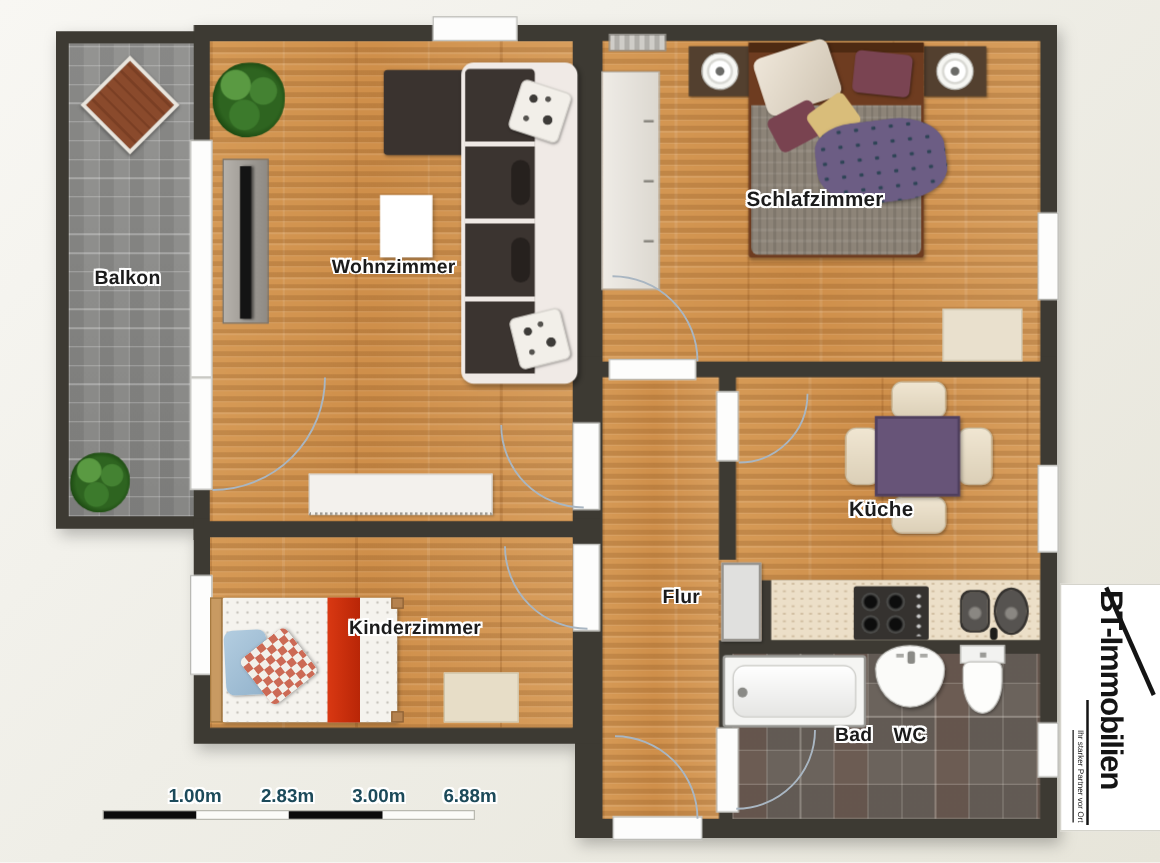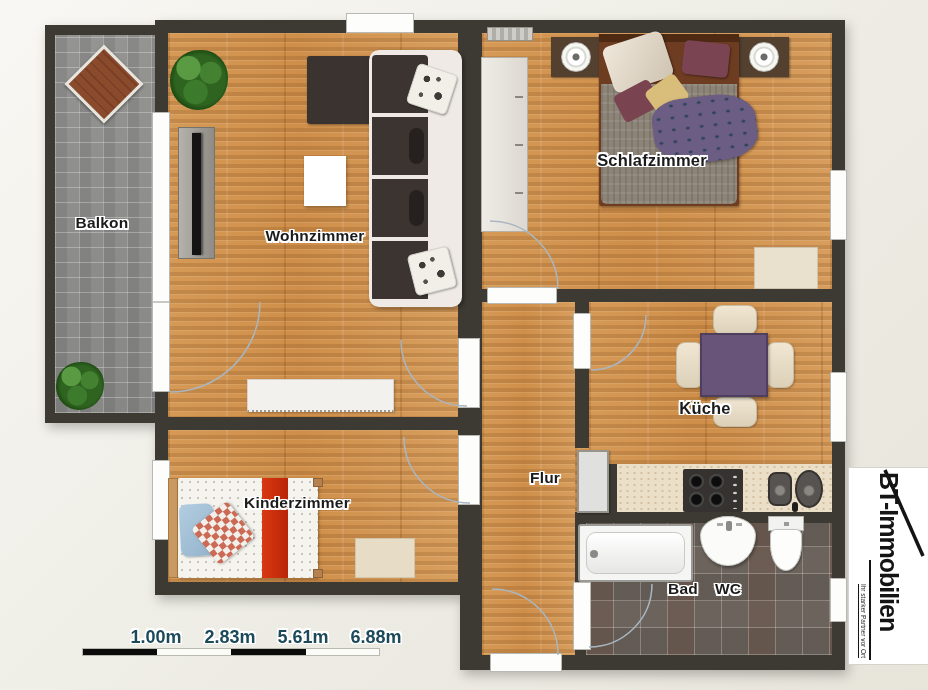--- a/index.html
+++ b/index.html
@@ -37,21 +37,21 @@
     background-size:7px 6px;
   }
   .win{background:#fdfdfc;border:1px solid #b9b9b4;}
   .room-label{
     position:absolute;transform:translate(-50%,-50%);
     font-weight:bold;font-size:15.5px;color:#1b1b1b;white-space:nowrap;letter-spacing:.2px;
     text-shadow:-1.5px -1.5px 0 #fff,1.5px -1.5px 0 #fff,-1.5px 1.5px 0 #fff,1.5px 1.5px 0 #fff,0 -1.5px 0 #fff,0 1.5px 0 #fff,-1.5px 0 0 #fff,1.5px 0 0 #fff;
   }
   .scale-label{
     position:absolute;transform:translate(-50%,-50%);
-    font-weight:bold;font-size:18px;color:#1c4a5a;white-space:nowrap;
+    font-weight:bold;font-size:15px;color:#1c4a5a;white-space:nowrap;
     text-shadow:-1.5px -1.5px 0 #fff,1.5px -1.5px 0 #fff,-1.5px 1.5px 0 #fff,1.5px 1.5px 0 #fff,0 -1.5px 0 #fff,0 1.5px 0 #fff,-1.5px 0 0 #fff,1.5px 0 0 #fff;
   }
   .plant{
     background-image:
       radial-gradient(circle at 32% 30%, #5a9a42 0 20%, transparent 22%),
       radial-gradient(circle at 70% 38%, #448232 0 19%, transparent 21%),
       radial-gradient(circle at 44% 70%, #3c7a2c 0 22%, transparent 24%),
       radial-gradient(circle at 52% 50%, #2e6420 0 58%, #1d4a12 72%, rgba(20,50,12,0) 76%);
     border-radius:50% 45% 52% 48%;
   }
@@ -222,35 +222,35 @@
       <path d="M 490 221 A 68 68 0 0 1 558 289"></path>
       <path d="M 401 340 A 66 66 0 0 0 467 406"></path>
       <path d="M 404 437 A 66 66 0 0 0 470 503"></path>
       <path d="M 646 315 A 55 55 0 0 1 591 370"></path>
       <path d="M 652 584 A 63 63 0 0 1 589 647"></path>
       <path d="M 492 589 A 66 66 0 0 1 558 655"></path>
     </g>
   </svg>
 
   <span class="room-label" style="left:102px;top:223px;">Balkon</span>
-  <span class="room-label" style="left:315px;top:236px;">Wohnzimmer</span>
+  <span class="room-label" style="left:315px;top:214px;">Wohnzimmer</span>
   <span class="room-label" style="left:652px;top:160px;font-size:16.5px;">Schlafzimmer</span>
   <span class="room-label" style="left:705px;top:408px;font-size:16.5px;">Küche</span>
   <span class="room-label" style="left:545px;top:478px;">Flur</span>
-  <span class="room-label" style="left:297px;top:503px;">Kinderzimmer</span>
+  <span class="room-label" style="left:332px;top:503px;">Kinderzimmer</span>
   <span class="room-label" style="left:683px;top:589px;">Bad</span>
   <span class="room-label" style="left:728px;top:589px;">WC</span>
 
   <div class="abs" style="left:82px;top:648px;width:298px;height:8px;border:1px solid #b9b9b0;background:#fbfbf8;">
     <div class="abs" style="left:0;top:0;width:74px;height:6px;background:#0b0b0b;"></div>
     <div class="abs" style="left:148px;top:0;width:75px;height:6px;background:#0b0b0b;"></div>
   </div>
   <span class="scale-label" style="left:156px;top:637px;">1.00m</span>
   <span class="scale-label" style="left:230px;top:637px;">2.83m</span>
-  <span class="scale-label" style="left:303px;top:637px;">5.61m</span>
+  <span class="scale-label" style="left:303px;top:637px;">3.00m</span>
   <span class="scale-label" style="left:376px;top:637px;">6.88m</span>
 
   <div class="logo-box">
     <div class="logo-inner">
       <svg width="196" height="80" viewBox="0 0 196 80" style="position:absolute;left:0;top:0;">
         <line x1="2" y1="44" x2="88" y2="6" stroke="#141414" stroke-width="3.5"></line>
       </svg>
       <span class="logo-title">BT-Immobilien</span>
       <div class="logo-underline"></div>
       <span class="logo-tagline">Ihr starker Partner vor Ort</span>

